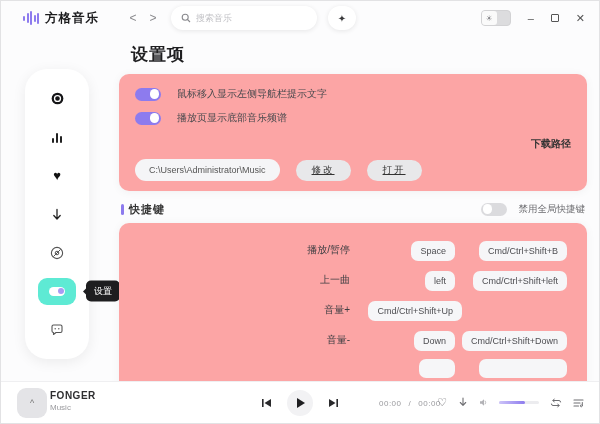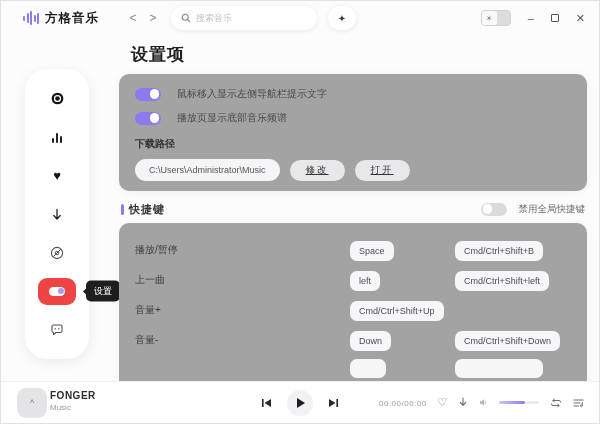--- a/index.html
+++ b/index.html
@@ -37,43 +37,43 @@
   .sidebar { position:absolute; left:24px; top:68px; width:64px; height:290px; background:#fff;
              border-radius:22px; box-shadow:0 3px 14px rgba(0,0,0,.07);
              display:flex; flex-direction:column; align-items:center; justify-content:space-between;
              padding:16px 0; }
   .side-item { width:38px; height:27px; display:flex; align-items:center; justify-content:center;
                cursor:pointer; position:relative; }
   .disc-i { width:13px; height:13px; }
   .chart-i { display:flex; align-items:flex-end; gap:2px; height:11px; }
   .chart-i i { width:1.8px; background:#222; border-radius:1px; display:block; }
   .heart-glyph { font-size:13px; color:#111; line-height:1; }
-  .side-item.active { background:#ef4444; border-radius:9px; }
+  .side-item.active { background:#5eead4; border-radius:9px; }
   .toggle-glyph { width:16px; height:9px; background:#fff; border-radius:5px; position:relative; }
   .toggle-glyph::after { content:""; position:absolute; right:1.5px; top:1.5px; width:6px; height:6px;
                          border-radius:50%; background:#a89bf3; }
   .tooltip { position:absolute; left:48px; top:50%; transform:translateY(-50%); background:#1e1e20;
              color:#fff; font-size:9px; padding:4px 8px; border-radius:5px; white-space:nowrap; }
   .tooltip::before { content:""; position:absolute; left:-7px; top:50%; transform:translateY(-50%);
              border:4px solid transparent; border-right-color:#1e1e20; }
 
   
   .main { position:absolute; left:118px; top:42px; width:468px; }
   .page-title { font-size:17px; font-weight:700; color:#1f1f21; margin:0 0 8px 12px; letter-spacing:1px; }
-  .card { background:#a3a3a3; border-radius:10px; box-shadow:0 1px 10px rgba(0,0,0,.05); }
+  .card { background:#fca5a5; border-radius:10px; box-shadow:0 1px 10px rgba(0,0,0,.05);text-align:right; }
   .card1 { padding:8px 16px 10px; }
   .toggle-row { display:flex; align-items:center; gap:16px; height:24px; }
   .switch { width:26px; height:13px; border-radius:7px; background:#8d7bee; position:relative; cursor:pointer; flex:none; }
   .switch::after { content:""; position:absolute; top:1.8px; right:2px; width:9.5px; height:9.5px;
                    border-radius:50%; background:#fff; }
   .switch.off { background:#dbdbde; }
   .switch.off::after { right:auto; left:2px; }
   .toggle-label { font-size:10px; color:#4a4a4e; }
   .dl-label { font-size:10px; color:#333; margin:7px 0 8px; font-weight:600; }
-  .path-row { display:flex; align-items:center; gap:10px; }
+  .path-row { display:flex; align-items:center; gap:16px; }
   .path-box { background:#f5f5f7; border-radius:12px; height:22px; display:flex; align-items:center;
               padding:0 14px; font-size:9px; color:#555; cursor:text; }
   .gbtn { background:#e8e8ea; border-radius:11px; height:21px; display:flex; align-items:center;
           padding:0 16px; font-size:9.5px; color:#333; cursor:pointer; letter-spacing:2px;text-decoration:underline; }
 
   .sec-header { display:flex; align-items:center; margin:10px 2px 6px; height:16px; }
   .sec-bar { width:3px; height:11px; background:#8d7bee; border-radius:2px; margin-right:5px; }
   .sec-title { font-size:11px; font-weight:700; color:#333; letter-spacing:1px; }
   .sec-right { margin-left:auto; display:flex; align-items:center; gap:12px; }
   .sec-right .toggle-label { font-size:9.5px; color:#6a6a6e; }
@@ -98,21 +98,21 @@
   .t-title { font-size:10px; font-weight:700; color:#2e2e30; letter-spacing:.5px; }
   .t-sub { font-size:8px; color:#9a9a9e; margin-top:2px; }
   .controls { position:absolute; left:50%; top:0; height:100%; transform:translateX(-50%);
               display:flex; align-items:center; gap:15px; }
   .ctl { cursor:pointer; display:flex; align-items:center; }
   .play-btn { width:26px; height:26px; border-radius:50%; background:#f2f2f4; display:flex;
               align-items:center; justify-content:center; cursor:pointer; }
   .play-tri { width:0; height:0; border-left:8px solid #1f1f21; border-top:5px solid transparent;
               border-bottom:5px solid transparent; margin-left:2px; }
   .time { position:absolute; left:378px; top:50%; transform:translateY(-50%); font-size:8px;
-          color:#9a9a9e; display:flex; letter-spacing:.5px; }
+          color:#9a9a9e; display:flex; gap:7px; letter-spacing:.5px; }
   .right-icons { position:absolute; right:15px; top:0; height:100%; display:flex; align-items:center; gap:11px; }
   .ricon { cursor:pointer; display:flex; align-items:center; color:#6e6e72; }
   .heart-o { font-size:11px; line-height:1; }
   .vslider { width:40px; height:3px; background:#ececef; border-radius:2px; position:relative; cursor:pointer; }
   .vslider .fill { position:absolute; left:0; top:0; height:3px; width:26px; border-radius:2px;
                    background:linear-gradient(90deg,#cdc4f8,#8d7bee); }
 </style>
 </head>
 <body>
 

